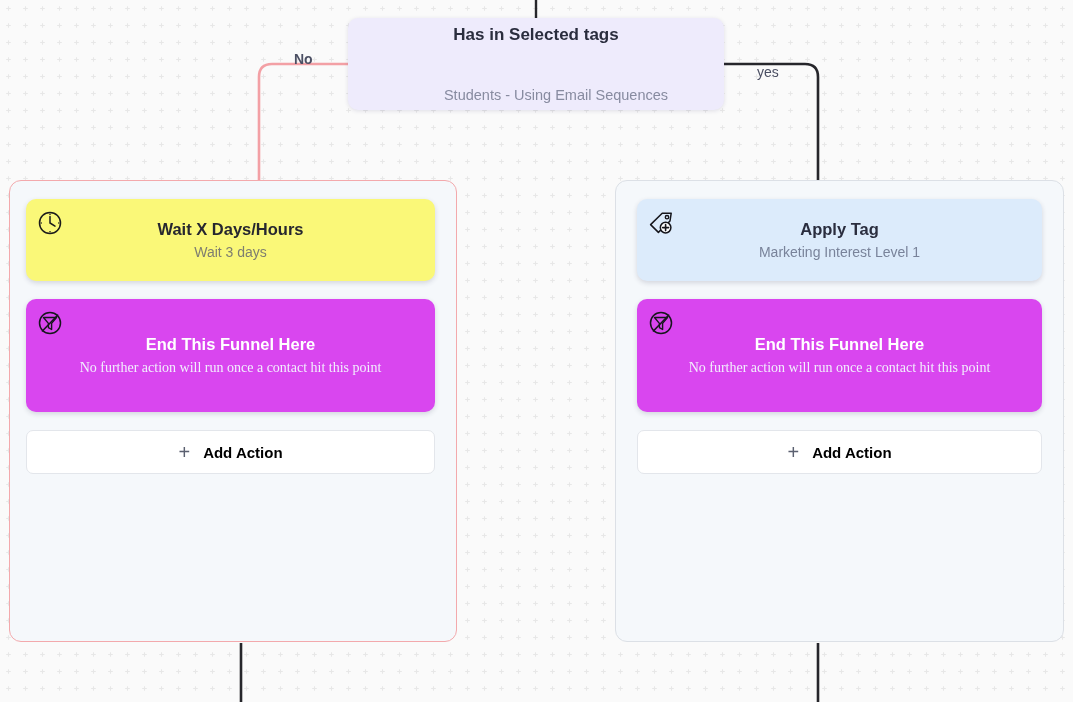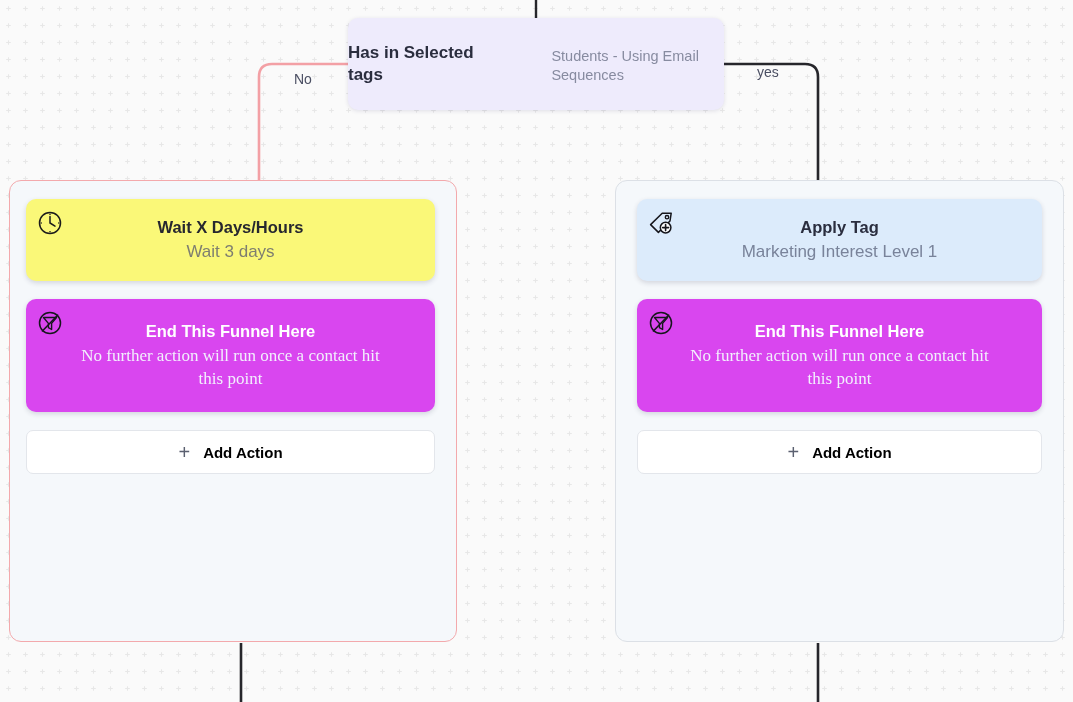--- a/index.html
+++ b/index.html
@@ -44,21 +44,21 @@
   .trigger-node {
     position: absolute;
     left: 348px;
     top: 18px;
     width: 376px;
     height: 92px;
     background: #EEEBFC;
     border-radius: 10px;
     box-shadow: 0 1px 4px rgba(40,30,90,0.13);
     display: flex;
-    flex-direction: row;
+    flex-direction: column;
     align-items: center;
     justify-content: center;
     box-sizing: border-box;
     gap: 36px;
   }
   .trigger-title {
     font-size: 17px;
     font-weight: bold;
     color: #2A2D3E;
     line-height: 1.3;
@@ -72,21 +72,21 @@
   }
 
   
   .edge-label {
     position: absolute;
     font-size: 14px;
     color: #4B4F63;
     background: transparent;
     line-height: 1;
   }
-  #label-no  { left: 294px; top: 72px; }
+  #label-no  { left: 294px; top: 52px; font-weight: bold; }
   #label-yes { left: 757px; top: 65px; }
 
   
   .branch {
     position: absolute;
     background: #F5F8FB;
     border-radius: 12px;
     box-sizing: border-box;
     padding: 18px 21px;
   }
@@ -127,21 +127,21 @@
     width: 26px;
     height: 26px;
     display: block;
   }
   .card-title {
     font-size: 16.5px;
     font-weight: bold;
     line-height: 1.35;
   }
   .card-sub {
-    font-size: 17px;
+    font-size: 14px;
     margin-top: 3px;
     line-height: 1.35;
   }
 
   .card.yellow { background: #FAF878; min-height: 82px; }
   .card.yellow .card-title { color: #26272F; }
   .card.yellow .card-sub   { color: #7E7E70; }
 
   .card.green  { background: #DDF5CC; min-height: 113px; }
   .card.green .card-title { color: #26272F; }

